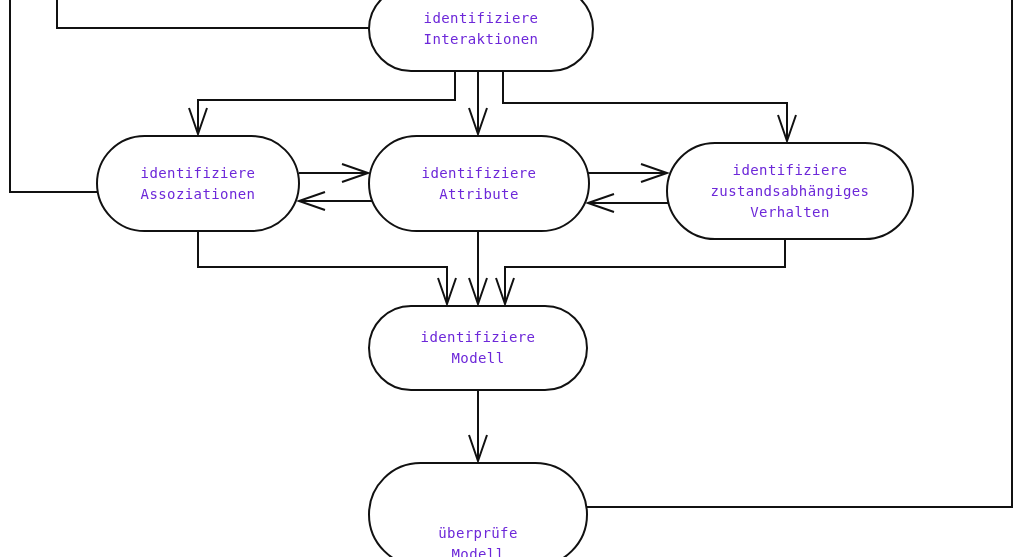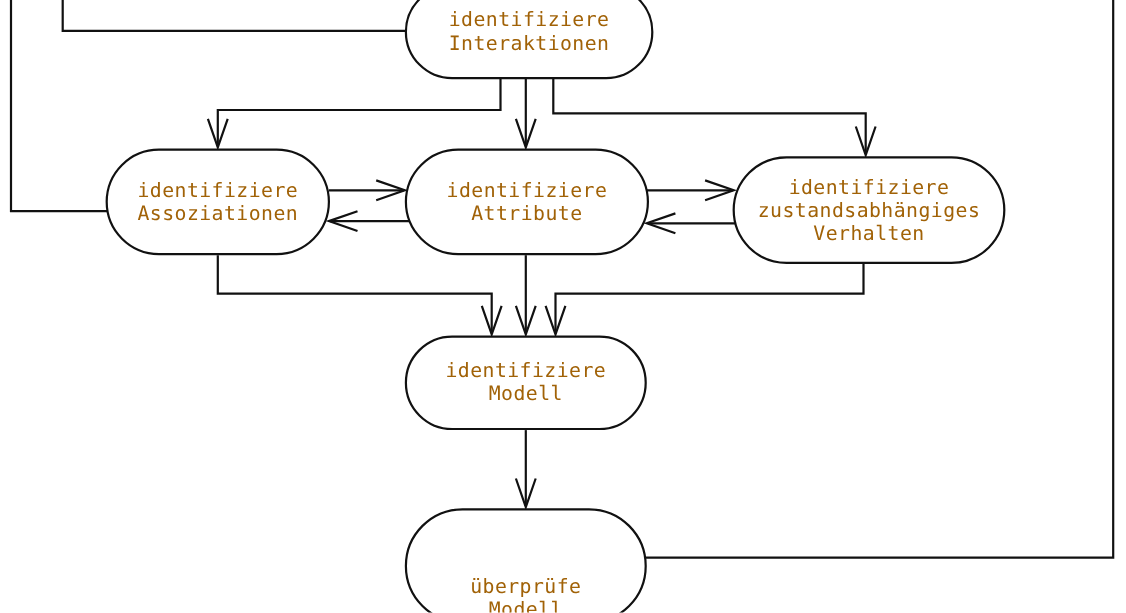--- a/index.html
+++ b/index.html
@@ -30,24 +30,24 @@
     background: #ffffff;
     border: 2px solid #111111;
     border-radius: 999px;
     display: flex;
     align-items: center;
     justify-content: center;
     text-align: center;
   }
   .node .label {
     white-space: pre-line;
-    font-size: 18px;
+    font-size: 14px;
     line-height: 21px;
     letter-spacing: 0.4px;
-    color: #a16207;
+    color: #6d28d9;
   }
   
   .node-interaktionen { left: 368px; top: -14px; width: 226px; height: 86px; }
   .node-assoziationen { left:  96px; top: 135px; width: 204px; height: 97px; }
   .node-attribute     { left: 368px; top: 135px; width: 222px; height: 97px; }
   .node-verhalten     { left: 666px; top: 142px; width: 248px; height: 98px; }
   .node-konsolidiere  { left: 368px; top: 305px; width: 220px; height: 86px; }
   .node-ueberpruefe   { left: 368px; top: 462px; width: 220px; height: 105px; align-items: flex-end; }
 </style>
 </head>

